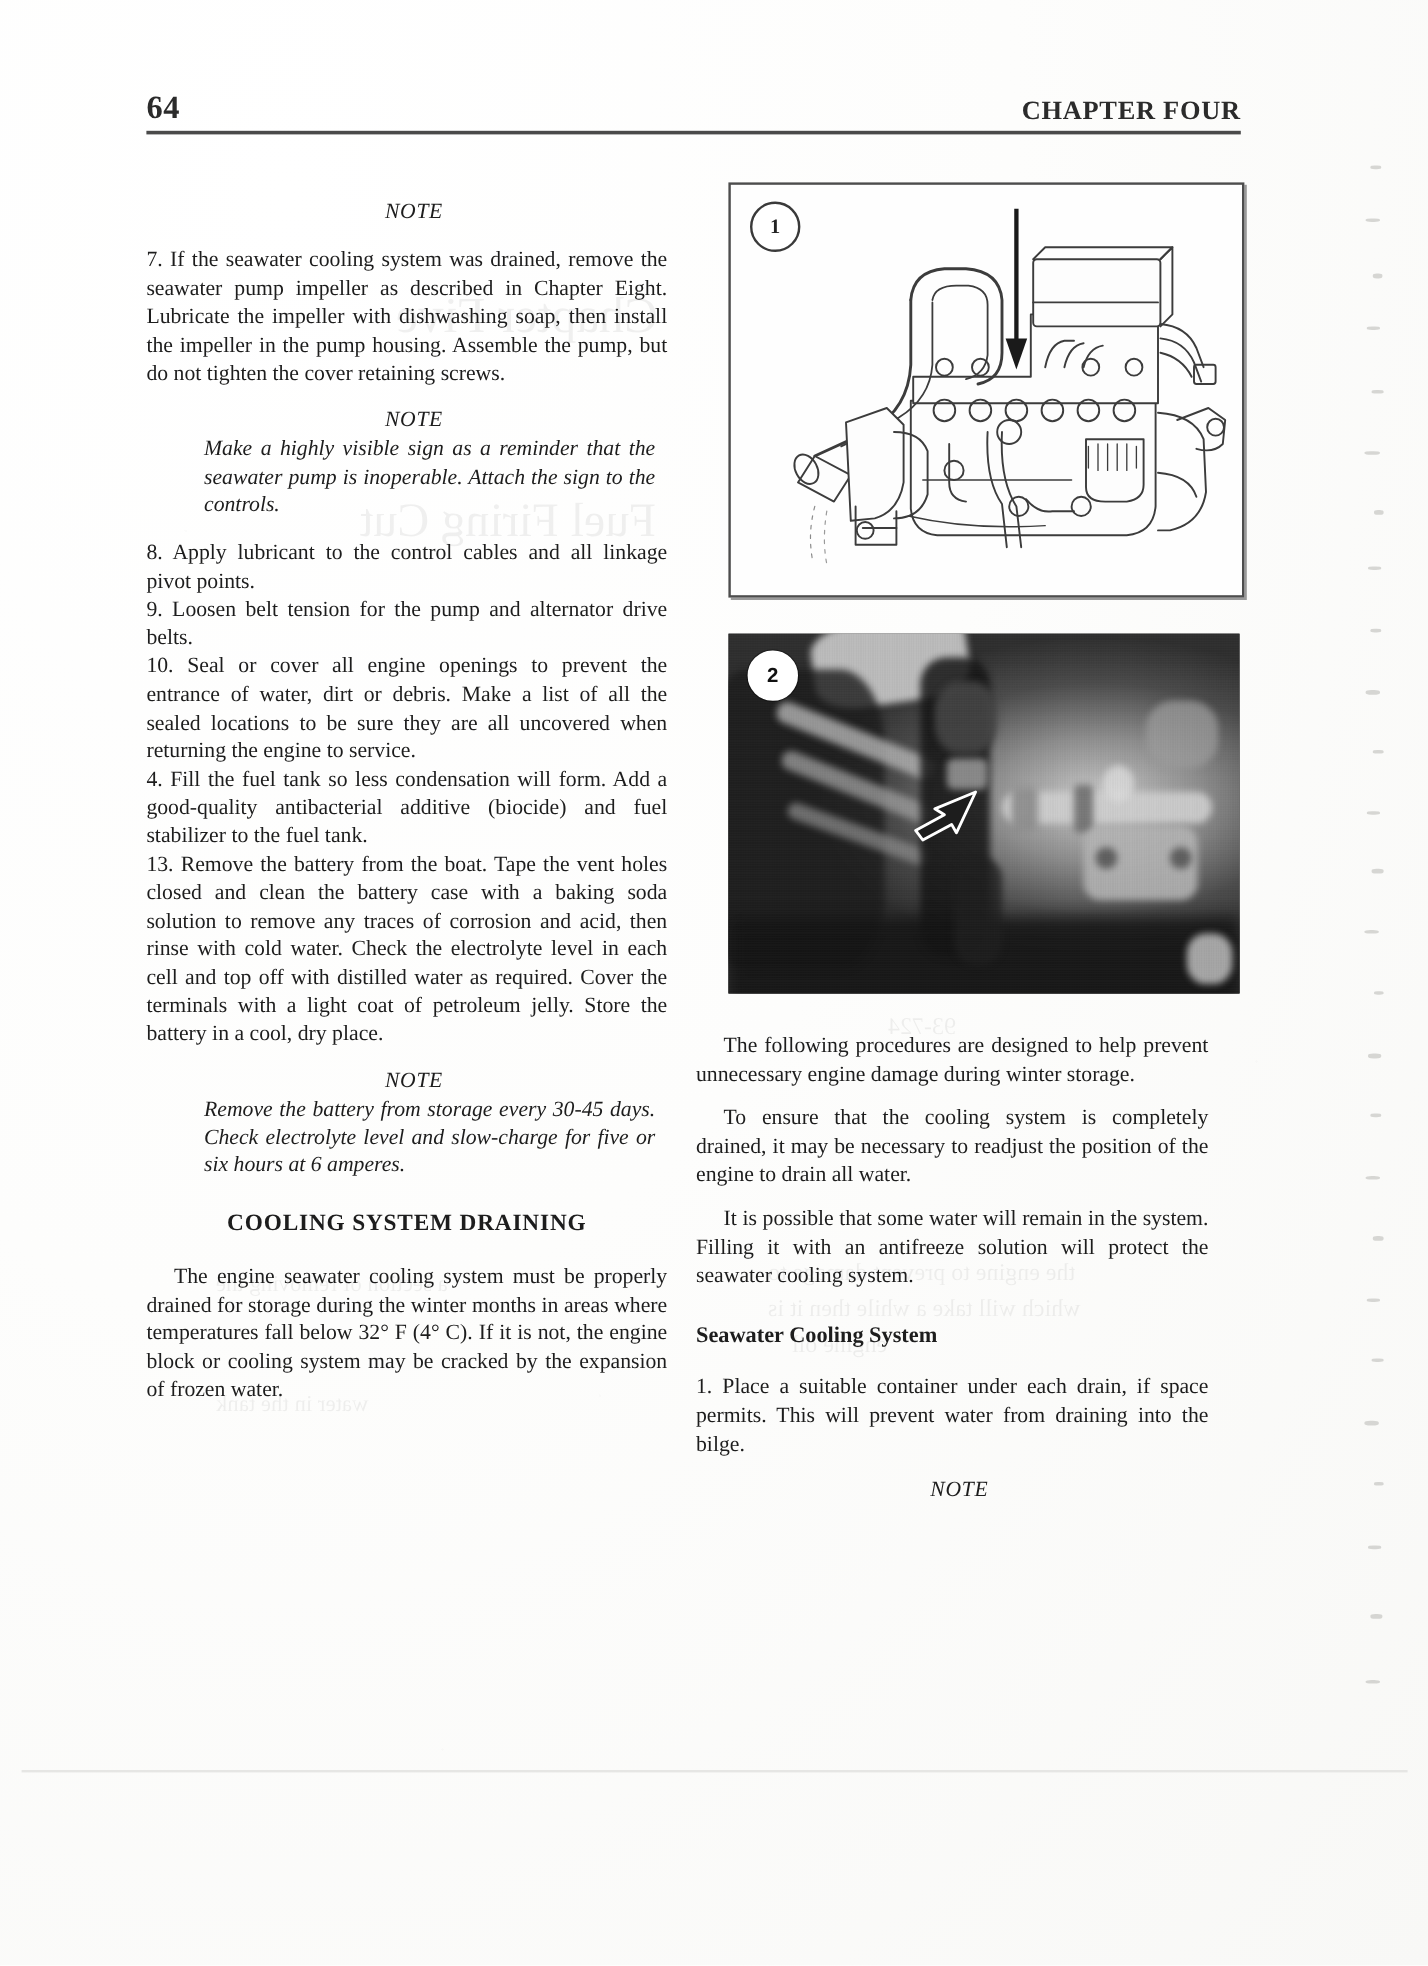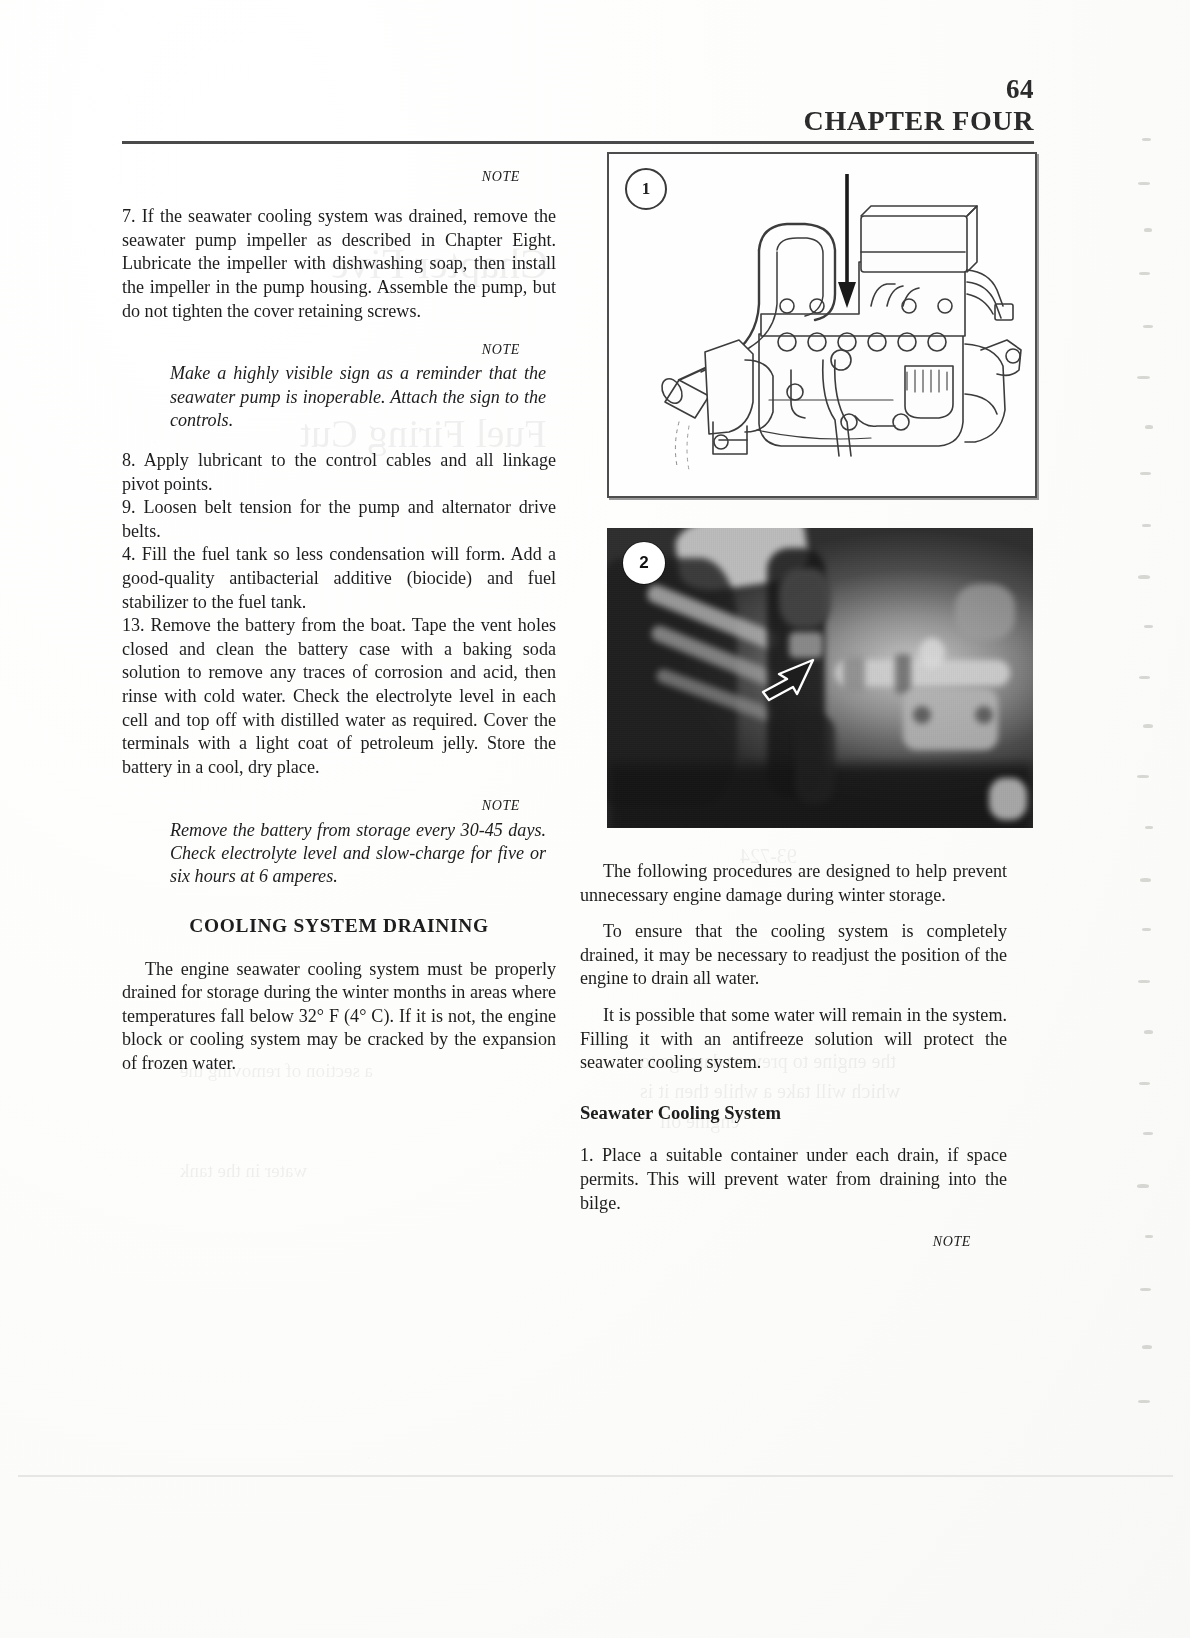--- a/index.html
+++ b/index.html
@@ -36,27 +36,27 @@
   .torn-edge i{
     position:absolute;display:block;background:#b9b9b5;
     border-radius:40%;
   }
 
   
   .header{
     position:absolute;left:122px;top:74px;width:912px;
   }
   .header-row{
-    display:flex;align-items:flex-end;flex-direction:column;
+    display:flex;align-items:flex-end;justify-content:space-between;
   }
   .page-num{
     font-size:27px;font-weight:bold;letter-spacing:.5px;color:#2b2b2b;
   }
   .chapter-label{
-    font-size:28px;font-weight:bold;letter-spacing:.6px;color:#2b2b2b;
+    font-size:22px;font-weight:bold;letter-spacing:.6px;color:#2b2b2b;
     font-family:"Liberation Serif", serif;
   }
   .header-rule{
     margin-top:4px;height:3px;background:#4a4a4a;width:100%;
   }
 
   
   .col{
     position:absolute;
     font-size:18.1px;
@@ -81,23 +81,23 @@
   .note{
     margin:15px 0 17px 0;
     padding-left:48px;
     padding-right:10px;
     font-style:italic;
     font-size:18.1px;
     line-height:23.2px;
     text-align:justify;
   }
   .note-title{
-    text-align:right;
+    text-align:center;
     font-style:italic;
-    font-size:14px;
+    font-size:18px;
     letter-spacing:.6px;
     margin-bottom:1px;
     padding-right:26px;
   }
   .note-body{
     text-align:justify;
     font-style:italic;
   }
 
   
@@ -236,20 +236,21 @@
 
   <p class="para">7. If the seawater cooling system was drained, remove the seawater pump impeller as described in Chapter Eight. Lubricate the impeller with dishwashing soap, then install the impeller in the pump housing. Assemble the pump, but do not tighten the cover retaining screws.</p>
 
   <div class="note">
     <div class="note-title">NOTE</div>
     <div class="note-body">Make a highly visible sign as a reminder that the seawater pump is inoperable. Attach the sign to the controls.</div>
   </div>
 
   <p class="para">8. Apply lubricant to the control cables and all linkage pivot points.</p>
   <p class="para">9. Loosen belt tension for the pump and alternator drive belts.</p>
+  <p class="para">10. Seal or cover all engine openings to prevent the entrance of water, dirt or debris. Make a list of all the sealed locations to be sure they are all uncovered when returning the engine to service.</p>
   <p class="para">4. Fill the fuel tank so less condensation will form. Add a good-quality antibacterial additive (biocide) and fuel stabilizer to the fuel tank.</p>
   <p class="para">13. Remove the battery from the boat. Tape the vent holes closed and clean the battery case with a baking soda solution to remove any traces of corrosion and acid, then rinse with cold water. Check the electrolyte level in each cell and top off with distilled water as required. Cover the terminals with a light coat of petroleum jelly. Store the battery in a cool, dry place.</p>
 
   <div class="note">
     <div class="note-title">NOTE</div>
     <div class="note-body">Remove the battery from storage every 30-45 days. Check electrolyte level and slow-charge for five or six hours at 6 amperes.</div>
   </div>
 
   <div class="section-heading">COOLING SYSTEM DRAINING</div>
 

